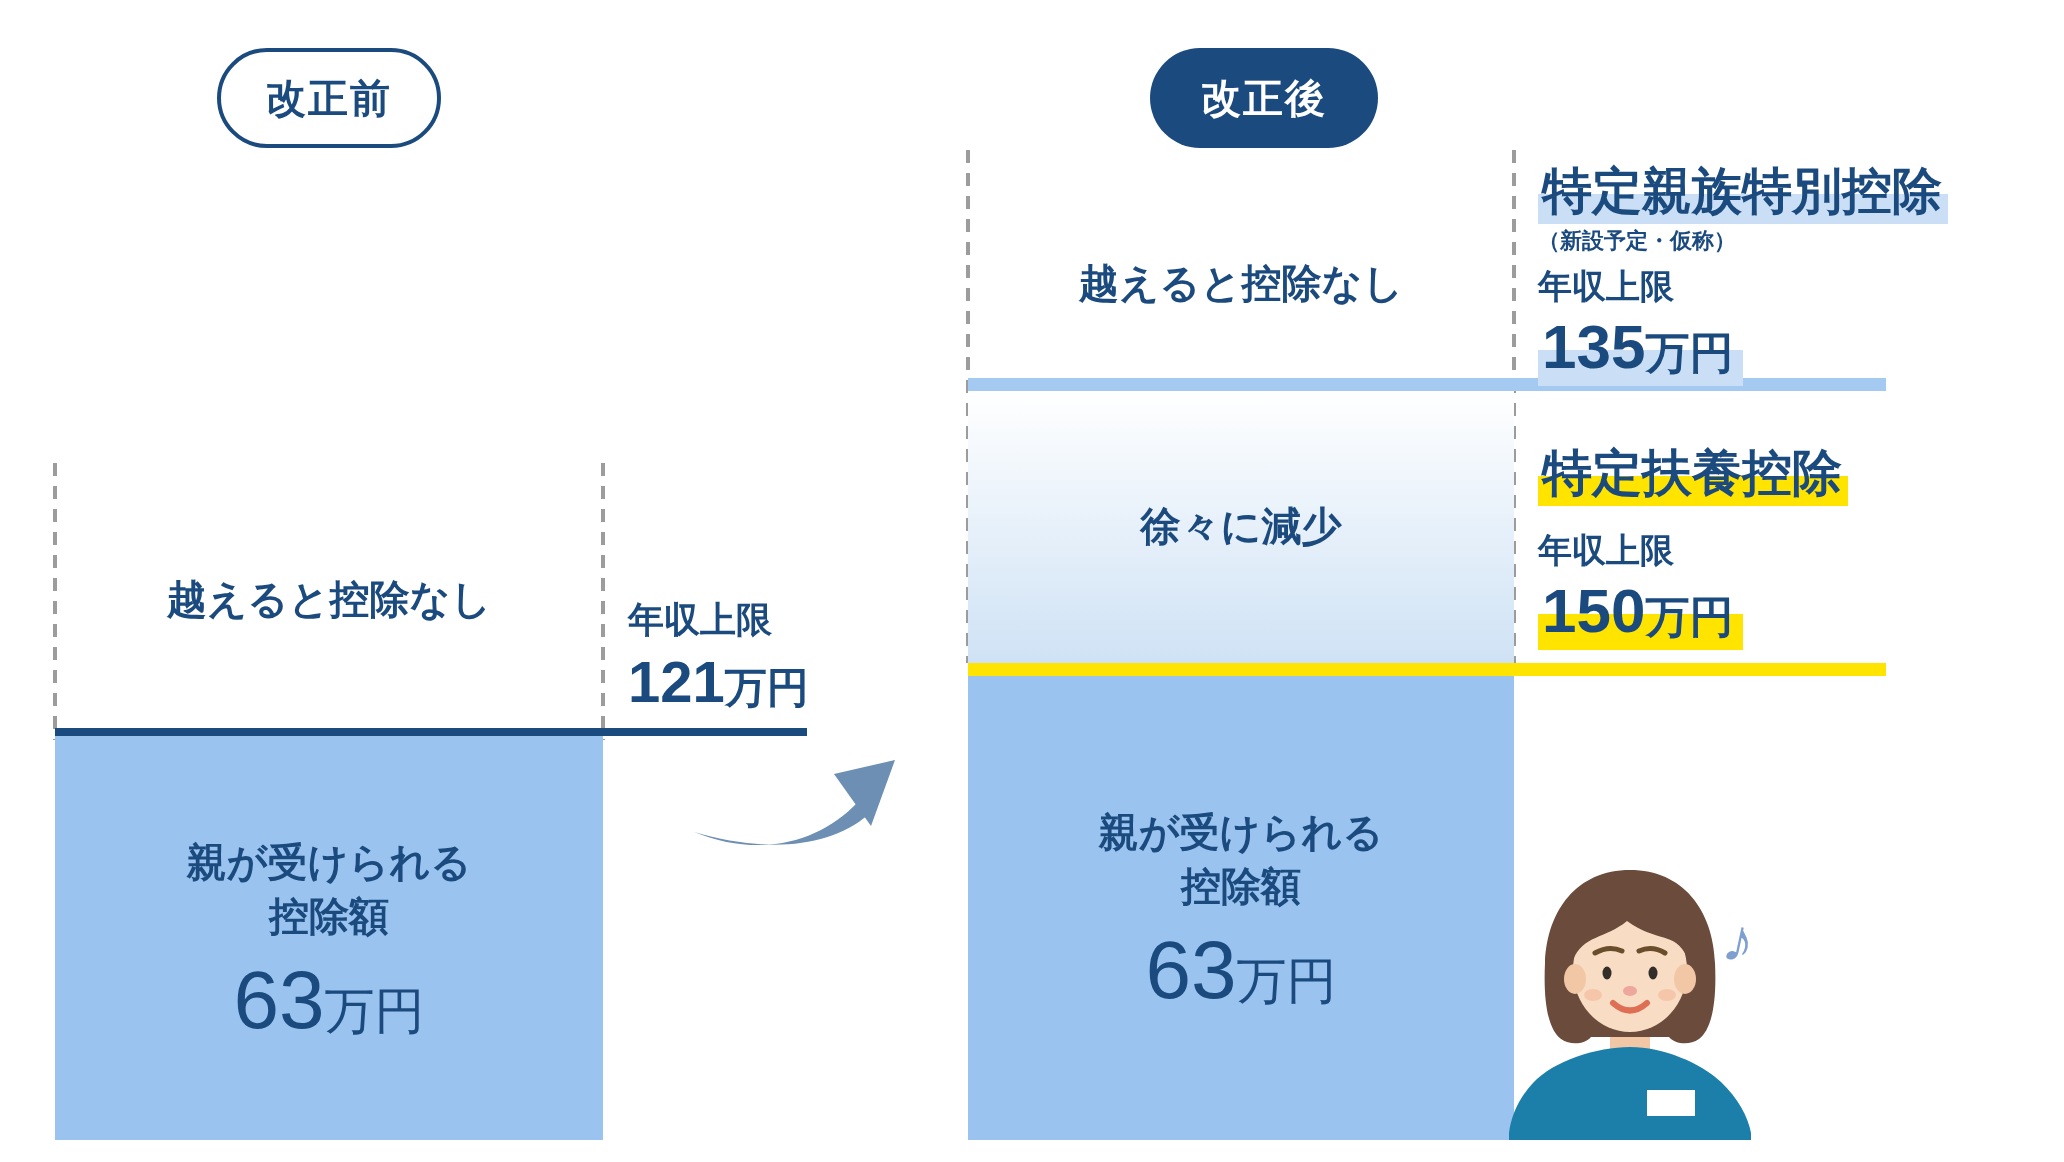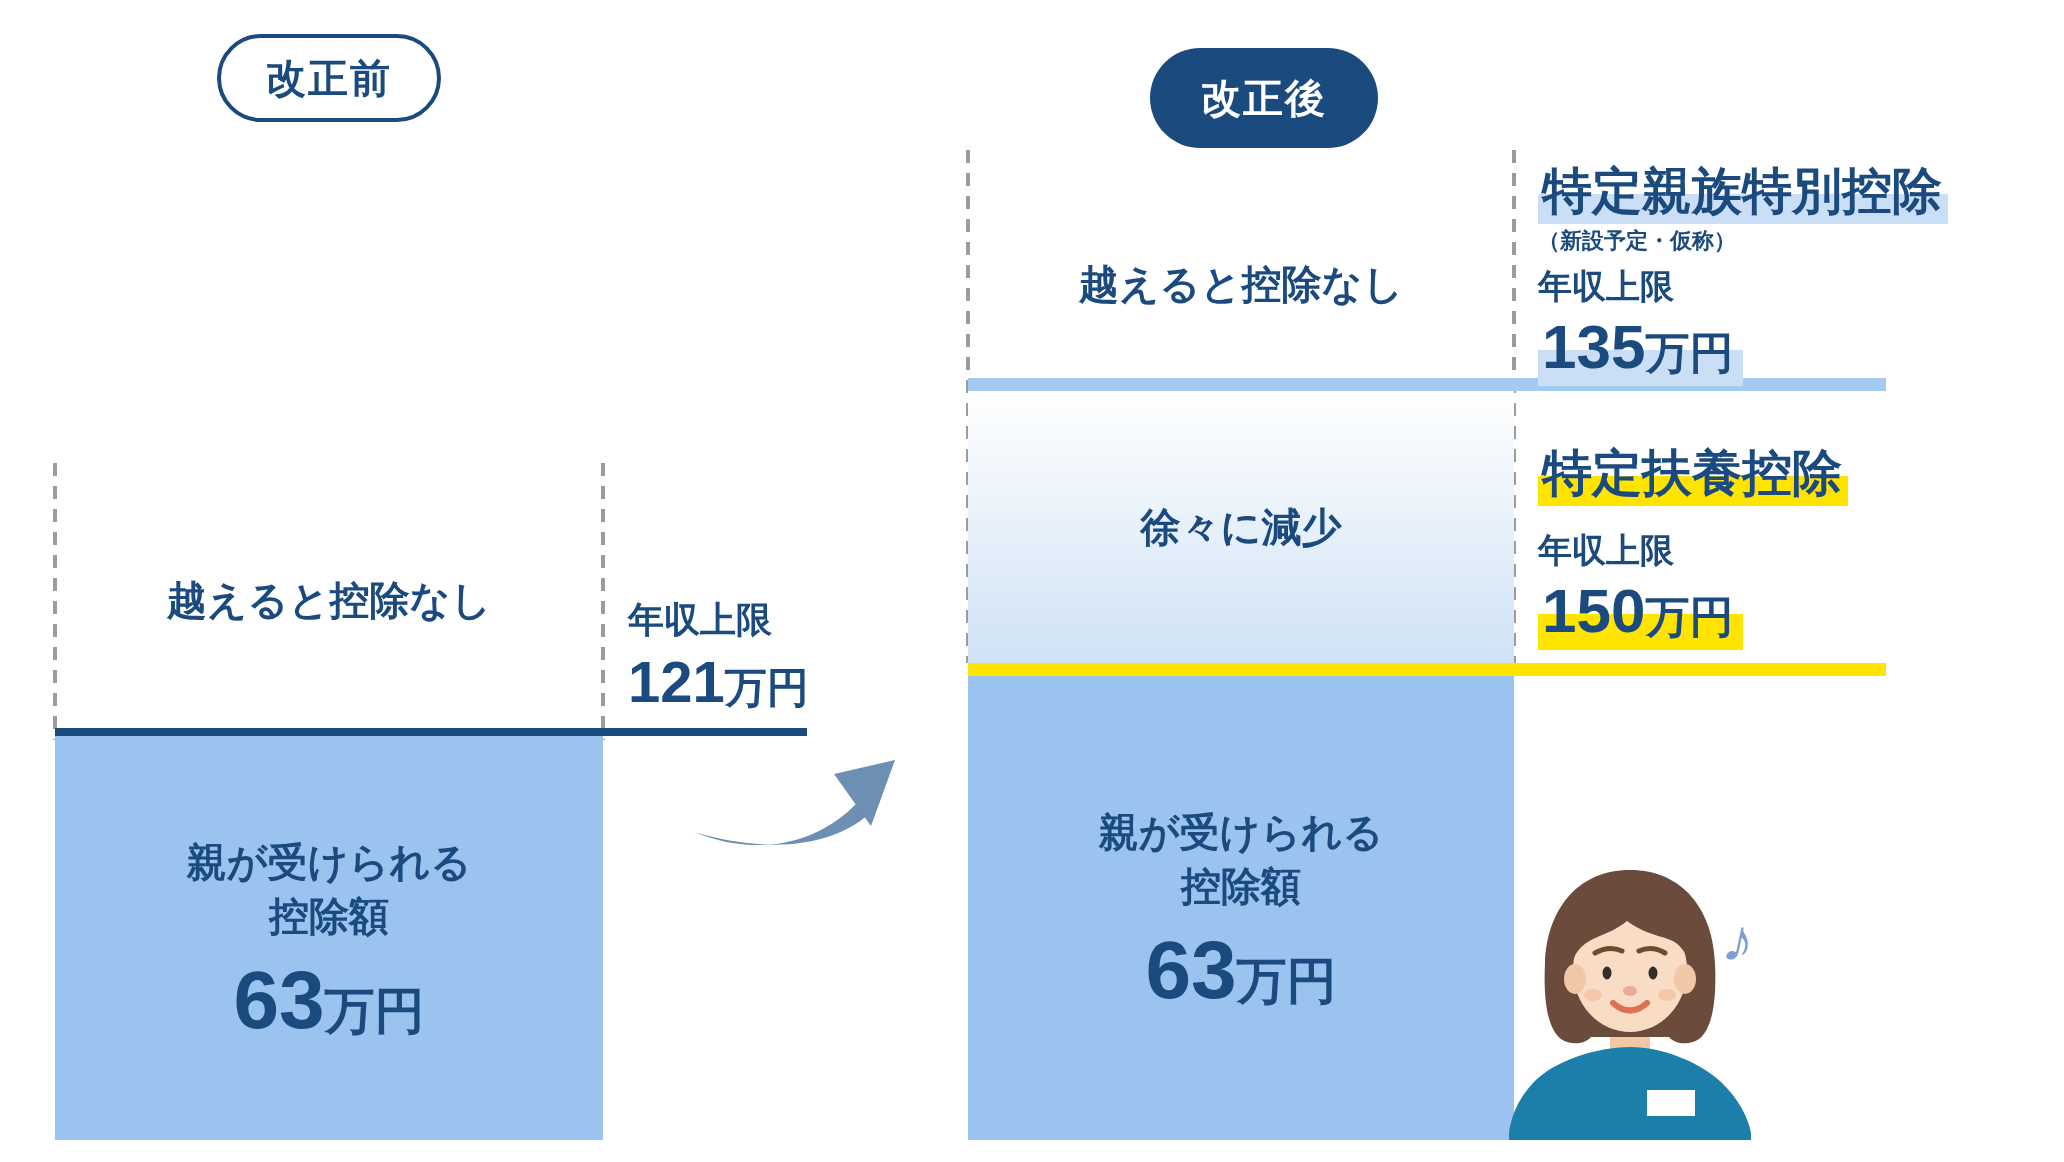--- a/index.html
+++ b/index.html
@@ -20,42 +20,42 @@
   .pill-solid{background:var(--navy);color:#ffffff;}
 
   
   .vdash{
     width:4px;
     background:repeating-linear-gradient(
       to bottom, var(--dash_gray) 0 13px, transparent 13px 23px);
   }
 
   
-  .zone-label{font-size:40px;font-weight:700;text-align:center;line-height:1.4;color:var(--navy);}
+  .zone-label{font-size:40px;font-weight:700;text-align:center;line-height:1.4;color:var(--navy);font-family:Liberation Serif, serif;}
 
   
   .limit-label{font-size:36px;font-weight:700;color:var(--navy);}
   .limit-amount{font-weight:700;color:var(--navy);line-height:1;}
   .limit-amount .val{font-size:58px;}
   .limit-amount .unit{font-size:42px;}
 
   
   .hline-navy{height:8px;background:var(--navy);}
   .hbar-blue{height:13px;background:var(--bar_blue);}
   .hbar-yellow{height:13px;background:var(--yellow);}
   .blue-box{
     background:var(--box_blue);
     display:flex;flex-direction:column;align-items:center;justify-content:center;
   }
   .grad-zone{
     background:linear-gradient(to bottom,var(--grad_top) 0%,var(--grad_bottom) 100%);
     display:flex;align-items:center;justify-content:center;
   }
   .box-text{font-size:40px;font-weight:700;text-align:center;line-height:1.35;color:var(--navy);}
-  .box-amount{margin-top:16px;font-weight:700;color:var(--navy);line-height:1;}
+  .box-amount{margin-top:16px;font-weight:400;color:var(--navy);line-height:1;}
   .box-amount .val{font-size:82px;}
   .box-amount .unit{font-size:50px;}
 
   
   .ded-title{font-size:50px;font-weight:700;line-height:1;color:var(--navy);
     display:inline-block;padding:0 6px 8px 4px;}
   .hl-blue{background-image:linear-gradient(to bottom,transparent 48%,var(--hl_blue) 48%);}
   .hl-yellow{background-image:linear-gradient(to bottom,transparent 48%,var(--yellow) 48%);}
   .ded-note{font-size:22px;font-weight:700;color:var(--navy);text-align:left;}
   .ded-limit-label{font-size:34px;font-weight:700;color:var(--navy);}
@@ -70,21 +70,21 @@
   
   .c-hair{fill:var(--hair);}
   .c-skin{fill:var(--skin);}
   .c-skin-sh{fill:var(--skin_shadow);}
   .c-shirt{fill:var(--shirt);}
   .music-note{font-size:62px;font-weight:700;color:var(--note_blue);transform:rotate(12deg);}
 </style>
 </head>
 <body>
 
-<div class="abs pill pill-outline" style="left:217px;top:34px;width:224px;height:88px;">改正前</div>
+<div class="abs pill pill-outline" style="left:217px;top:48px;width:224px;height:100px;">改正前</div>
 
 <div class="abs vdash" style="left:53px;top:463px;height:277px;"></div>
 <div class="abs vdash" style="left:601px;top:463px;height:277px;"></div>
 
 <div class="abs zone-label" style="left:55px;top:572px;width:548px;">越えると控除なし</div>
 
 <div class="abs" style="left:628px;top:596px;">
   <div class="limit-label">年収上限</div>
   <div class="limit-amount" style="margin-top:8px;">
     <span class="val">121</span><span class="unit">万円</span>

